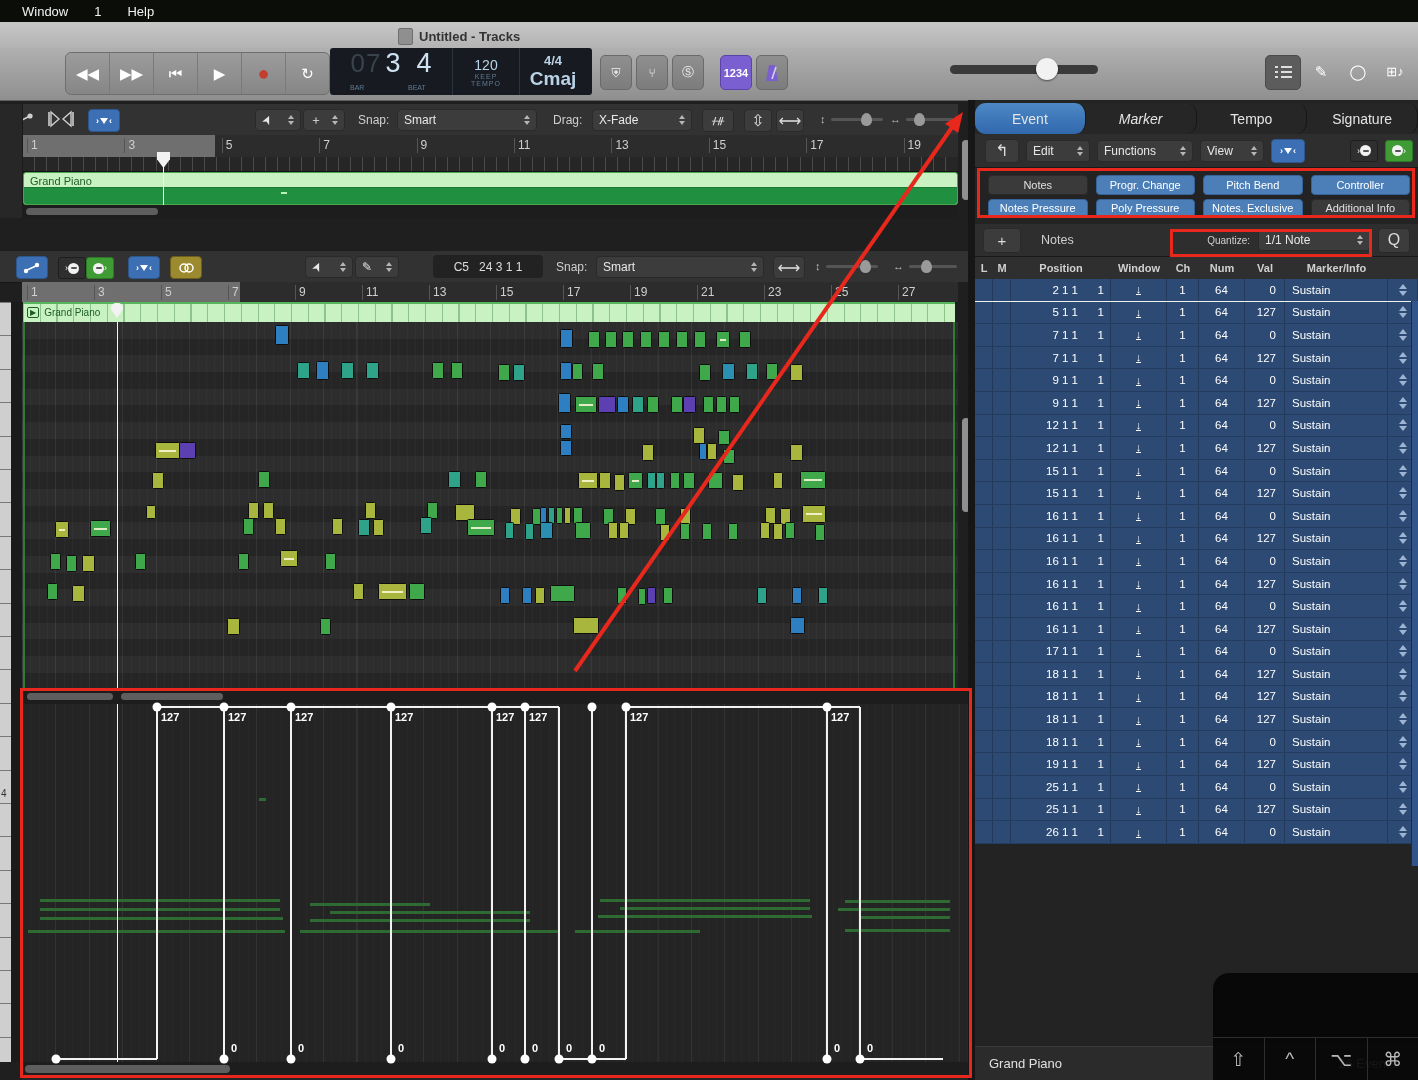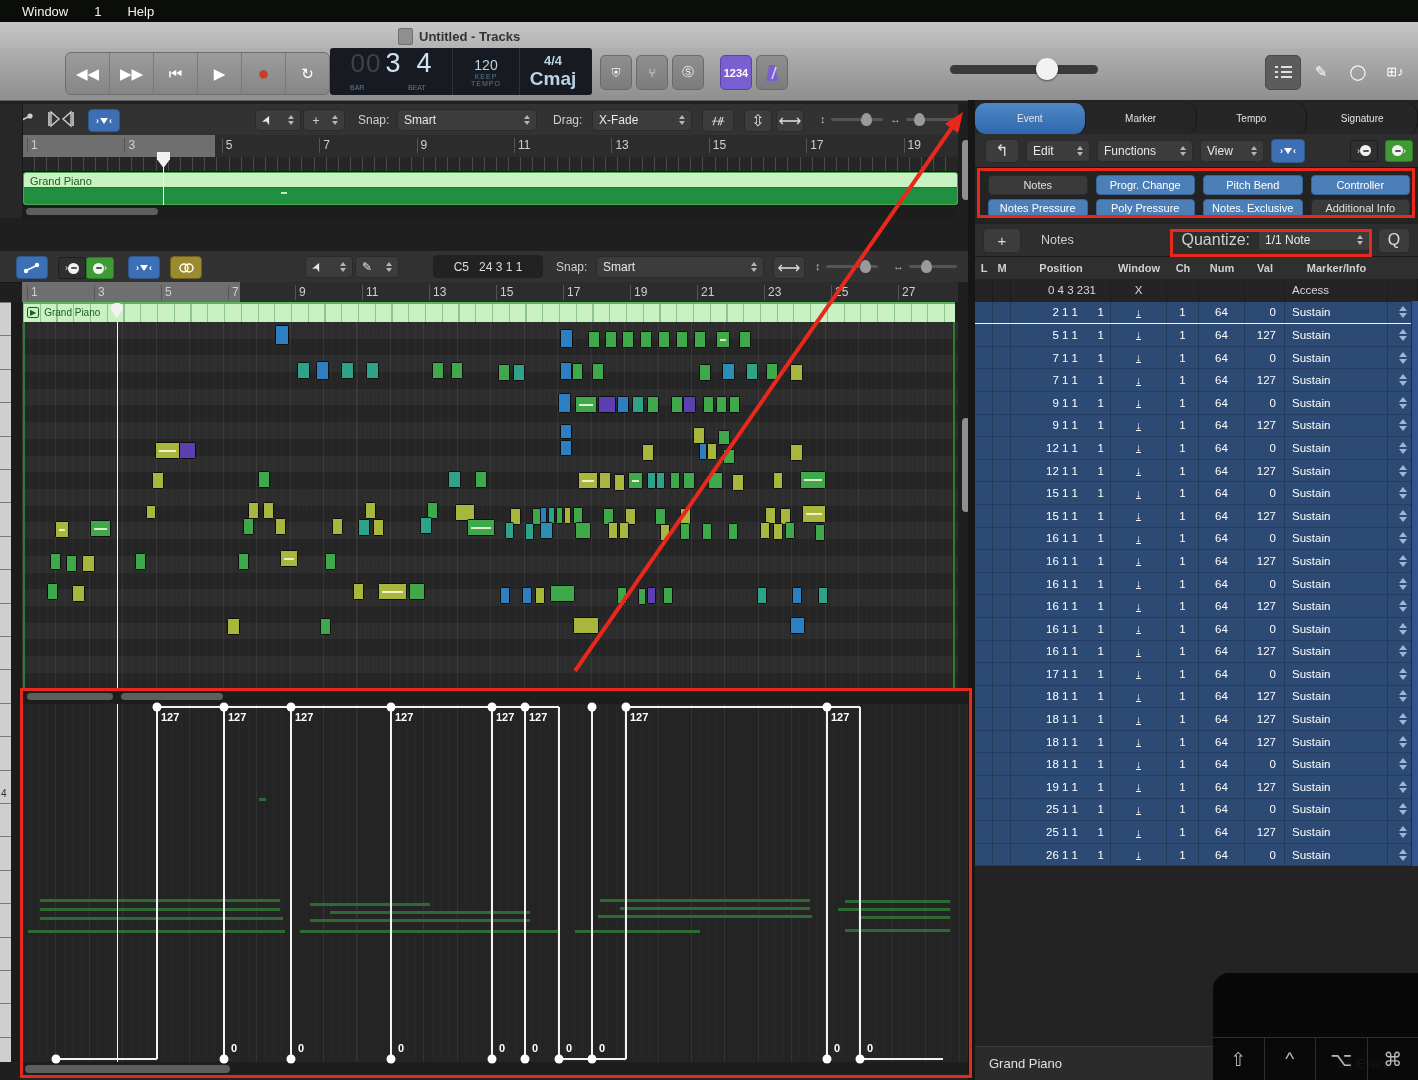--- a/index.html
+++ b/index.html
@@ -93,21 +93,21 @@
      clip-path:polygon(0 0,100% 0,100% 45%,50% 100%,0 45%);}
   .vpill{background:#8f8f8f;border-radius:4px;width:8px;}
   
   .drawarea{background:#242424;
     background-image:
       repeating-linear-gradient(90deg,rgba(255,255,255,0.05) 0 1px,transparent 1px 33.45px),
       repeating-linear-gradient(90deg,rgba(255,255,255,0.02) 0 1px,transparent 1px 8.36px);}
   .dash{position:absolute;height:3px;background:#2e6b33;}
   
   .rtabs{left:975px;top:103px;width:443px;height:31px;display:flex;background:#262626;border-bottom:1px solid #101010;}
-  .rtab{flex:1;display:flex;align-items:center;justify-content:center;color:#e4e4e4;font-size:10px;border-right:1px solid #171717;border-radius:11px;}
+  .rtab{flex:1;display:flex;align-items:center;justify-content:center;color:#e4e4e4;font-size:14px;border-right:1px solid #171717;border-radius:11px;}
   .rtab.active{background:linear-gradient(#4e88c6,#3068ac);}
   .rtoolbar{left:975px;top:134px;width:443px;height:34px;background:#2e2e2e;border-bottom:1px solid #191919;
             display:flex;align-items:center;gap:7px;padding-left:10px;box-sizing:border-box;}
   .typegrid{left:988px;top:175px;width:422px;height:43px;display:grid;grid-template-columns:repeat(4,1fr);gap:4px 8px;}
   .typebtn{border-radius:4px;display:flex;align-items:center;justify-content:center;font-size:11px;color:#fff;
            background:#4c7fb8;border:1px solid #35639a;}
   .typebtn.off{background:#3a3a3a;border-color:#2a2a2a;color:#e0e0e0;}
   .qrow{left:975px;top:224px;width:443px;height:33px;background:#2e2e2e;border-bottom:1px solid #191919;
         display:flex;align-items:center;box-sizing:border-box;padding:0 8px;}
   .thead{left:975px;top:257px;width:443px;height:22px;background:#2f2f2f;border-bottom:1px solid #141414;
@@ -158,21 +158,21 @@
       <span class="tr-btn">◀◀</span>
       <span class="tr-btn">▶▶</span>
       <span class="tr-btn">⏮</span>
       <span class="tr-btn">▶</span>
       <span class="tr-btn rec">●</span>
       <span class="tr-btn">↻</span>
     </div>
 
   <div class="abs lcd">
     <div class="sec pos">
-      <span class="dim">00</span>
+      <span class="dim">07</span>
       <span class="big">3</span>
       <span class="big" style="margin-left:12px">4</span>
     </div>
     <div class="sec mid">
       <b>120</b>
       <small>KEEP</small>
       <small>TEMPO</small>
     </div>
     <div class="sec right">
       <b style="font-size:13px">4/4</b>
@@ -1085,21 +1085,21 @@
       <div class="autolabel" style="left: 831px; top: 711px;">127</div>
       <div class="autolabel" style="left: 834px; top: 1042px;">0</div>
       <div class="autolabel" style="left: 867px; top: 1042px;">0</div>
     </div>
 
   <div class="abs" style="left:968px;top:100px;width:7px;height:980px;background:#161616;"></div>
   <div class="abs" style="left:975px;top:100px;width:443px;height:980px;background:#232323;"></div>
 
   <div class="rtabs abs" id="right-tabs">
       <div class="rtab active" style="display: flex;">Event</div>
-      <div class="rtab" style="display: flex;">Marker</div>
+      <div class="rtab" style="display: flex; font-style: italic;">Marker</div>
       <div class="rtab" style="display: flex;">Tempo</div>
       <div class="rtab" style="display: flex;">Signature</div>
     </div>
 
   <div class="rtoolbar abs">
     <span class="sq-btn" style="width:32px;height:22px;">↰</span>
     <span class="dd" style="width:64px">
         <span>Edit</span>
         <span class="updn">
           <i class="u"></i>
@@ -1134,21 +1134,21 @@
       <div class="typebtn">Controller</div>
       <div class="typebtn">Notes Pressure</div>
       <div class="typebtn">Poly Pressure</div>
       <div class="typebtn">Notes. Exclusive</div>
       <div class="typebtn off">Additional Info</div>
     </div>
 
   <div class="qrow abs">
     <span class="sq-btn" style="width:36px;height:23px;font-size:15px;">+</span>
     <span class="lbl" style="margin-left:20px;font-size:12.5px;">Notes</span>
-    <span class="lbl" style="margin-left:auto;font-size:16px;">Quantize:</span>
+    <span class="lbl" style="margin-left:auto;font-size:10px;">Quantize:</span>
     <span class="dd" style="width:112px;margin-left:8px;">
         <span>1/1 Note</span>
         <span class="updn">
           <i class="u"></i>
           <i class="d"></i>
         </span>
       </span>
     <span class="sq-btn" style="width:30px;height:23px;margin-left:8px;">Q</span>
   </div>
 
@@ -1156,31 +1156,20 @@
       <span class="tc" style="width: 18px;">L</span>
       <span class="tc" style="width: 18px;">M</span>
       <span class="tc" style="width: 100px;">Position</span>
       <span class="tc" style="width: 56px;">Window</span>
       <span class="tc" style="width: 32px;">Ch</span>
       <span class="tc" style="width: 46px;">Num</span>
       <span class="tc" style="width: 40px;">Val</span>
       <span class="tc" style="width: 103px;">Marker/Info</span>
     </div>
   <div class="abs" id="table-rows" style="left:975px;top:279px;width:443px;">
-      <div class="row row0">
-        <span class="tc" style="width: 18px; height: 100%; display: flex; align-items: center; justify-content: center; box-sizing: border-box;"></span>
-        <span class="tc" style="width: 18px; height: 100%; display: flex; align-items: center; justify-content: center; box-sizing: border-box;"></span>
-        <span class="tc pos-c" style="width: 100px; height: 100%; display: flex; align-items: center; justify-content: flex-end; padding-right: 14px; box-sizing: border-box;">0 4 3 231</span>
-        <span class="tc" style="width: 56px; height: 100%; display: flex; align-items: center; justify-content: center; box-sizing: border-box;">X</span>
-        <span class="tc" style="width: 32px; height: 100%; display: flex; align-items: center; justify-content: center; box-sizing: border-box;"></span>
-        <span class="tc" style="width: 46px; height: 100%; display: flex; align-items: center; justify-content: center; box-sizing: border-box;"></span>
-        <span class="tc" style="width: 40px; height: 100%; display: flex; align-items: center; justify-content: center; box-sizing: border-box;"></span>
-        <span class="tc info-c" style="width: 103px; height: 100%; display: flex; align-items: center; justify-content: flex-start; padding-left: 7px; box-sizing: border-box;">Access</span>
-        <span class="tc" style="width: 30px; height: 100%; display: flex; align-items: center; justify-content: center; box-sizing: border-box;"></span>
-      </div>
       <div class="row rowsel" style="border-bottom: 1.5px solid rgb(240, 240, 240);">
         <span class="tc" style="width: 18px; box-sizing: border-box;"></span>
         <span class="tc" style="width: 18px; box-sizing: border-box;"></span>
         <span class="tc" style="width: 100px; justify-content: flex-end; box-sizing: border-box;">
           <span>2 1 1</span>
           <span style="width: 26px; text-align: right; margin-right: 6px;">1</span>
         </span>
         <span class="tc" style="width: 56px; justify-content: center; box-sizing: border-box;">
           <span class="ctrlic">↓</span>
         </span>

